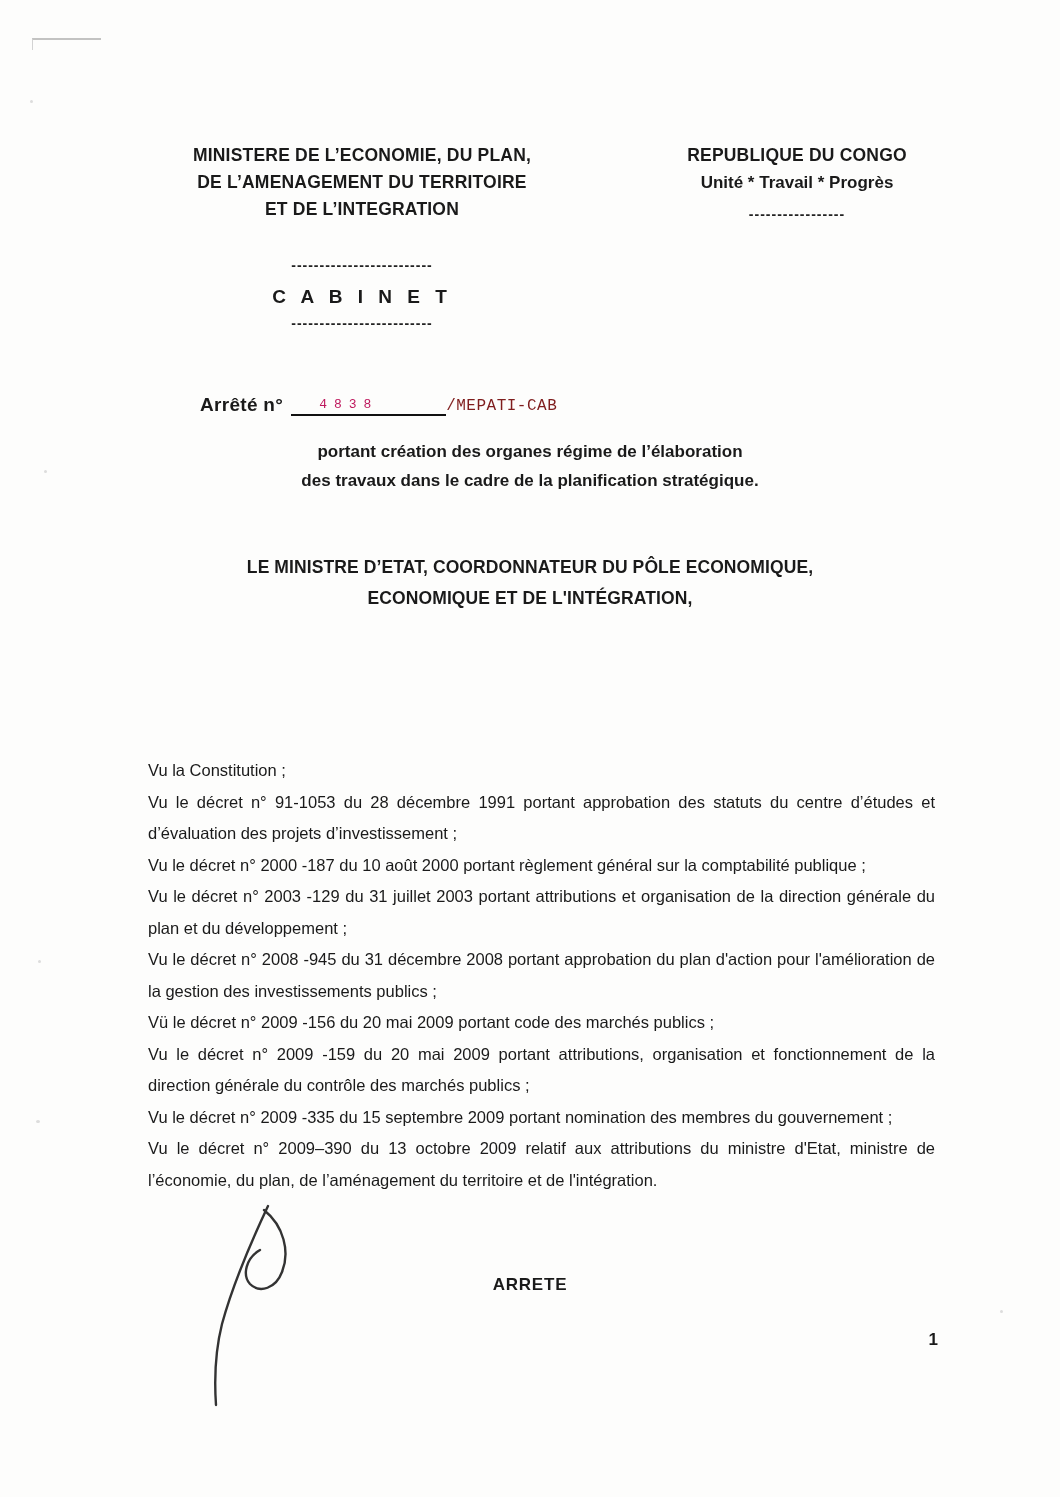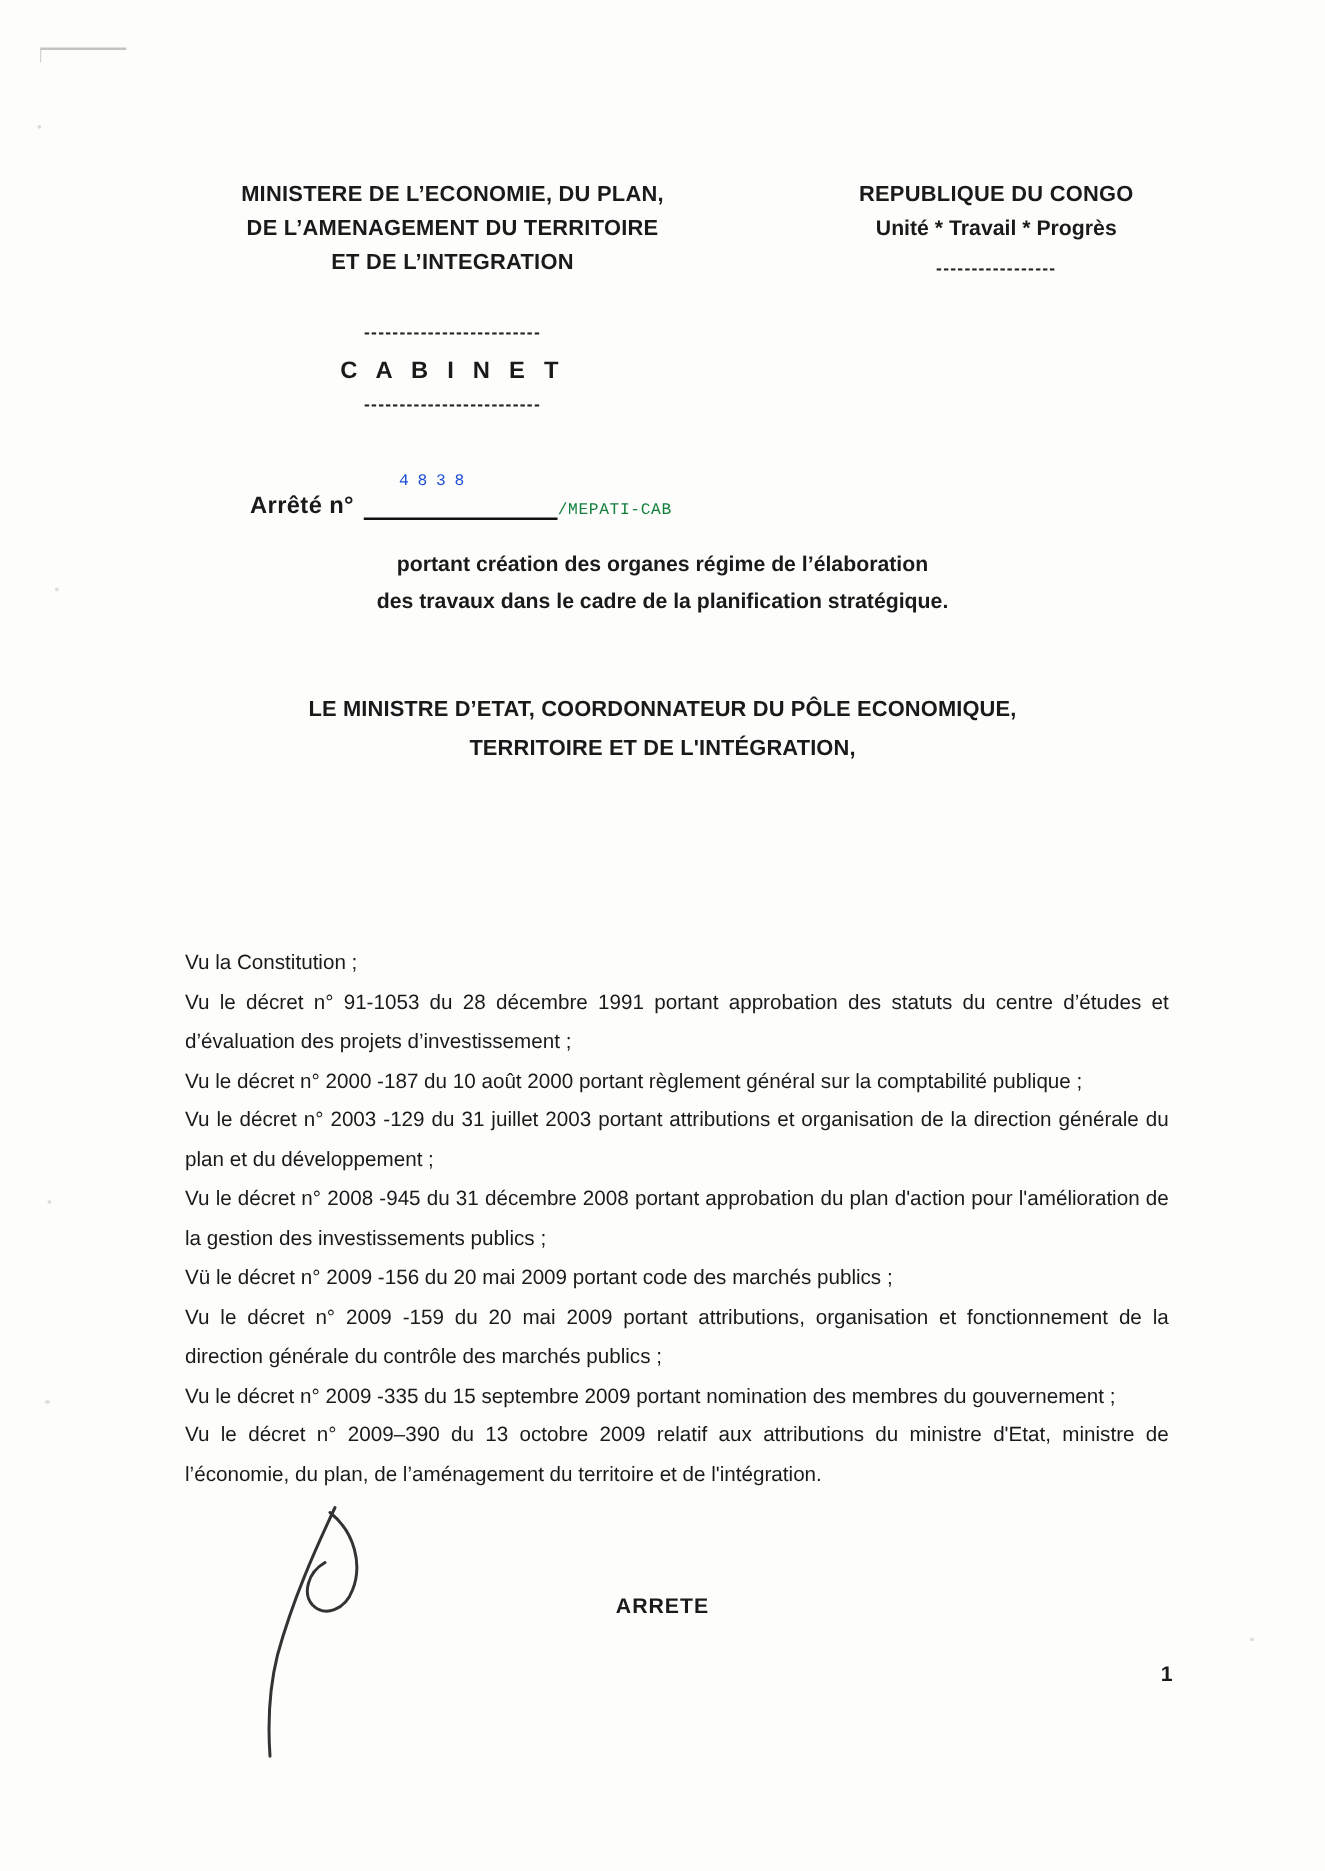--- a/index.html
+++ b/index.html
@@ -111,33 +111,33 @@
   }
   .arrete-number-wrap {
     position: relative;
     margin-left: 8px;
     width: 155px;
     border-bottom: 2px solid #111;
     height: 26px;
   }
   .arrete-number {
     position: absolute;
-    bottom: 22px;
+    bottom: 2px;
     left: 28px;
     font-family: "Liberation Mono", monospace;
     font-size: 13px;
     letter-spacing: 7px;
-    color: #1d4ed8;
+    color: #be185d;
   }
   .arrete-suffix {
     font-family: "Liberation Mono", monospace;
-    font-size: 13px;
+    font-size: 16px;
     letter-spacing: 0.5px;
     padding-bottom: 1px;
-    color: #15803d;
+    color: #7f1d1d;
   }
 
   .subject {
     position: absolute;
     top: 437px;
     left: 120px;
     width: 820px;
     text-align: center;
     font-size: 17px;
     font-weight: bold;
@@ -244,21 +244,21 @@
     <span class="arrete-suffix">/MEPATI-CAB</span>
   </div>
 
   <div class="subject">
     <div>portant création des  organes régime de l’élaboration</div>
     <div>des travaux dans le cadre de la planification stratégique.</div>
   </div>
 
   <div class="title-block">
     <div>LE MINISTRE D’ETAT, COORDONNATEUR DU PÔLE ECONOMIQUE,</div>
-    <div>TERRITOIRE ET DE L'INTÉGRATION,</div>
+    <div>ECONOMIQUE ET DE L'INTÉGRATION,</div>
   </div>
 
   <div class="body-text">
     <p>Vu la Constitution ;</p>
     <p>Vu le décret n° 91-1053 du 28 décembre 1991 portant approbation des statuts du centre d’études et d’évaluation des projets d’investissement ;</p>
     <p>Vu le décret n° 2000 -187 du 10 août 2000 portant règlement général sur la comptabilité publique ;</p>
     <p>Vu le décret n° 2003 -129 du 31 juillet 2003 portant attributions et organisation de la direction générale du plan et du développement ;</p>
     <p>Vu le décret n° 2008 -945 du 31 décembre 2008 portant approbation du plan d'action pour l'amélioration de la gestion des investissements publics ;</p>
     <p>Vü le décret n° 2009 -156 du 20 mai 2009 portant code des marchés publics ;</p>
     <p>Vu le décret n° 2009 -159 du 20 mai 2009 portant attributions, organisation et fonctionnement de la direction générale du contrôle des marchés publics ;</p>

